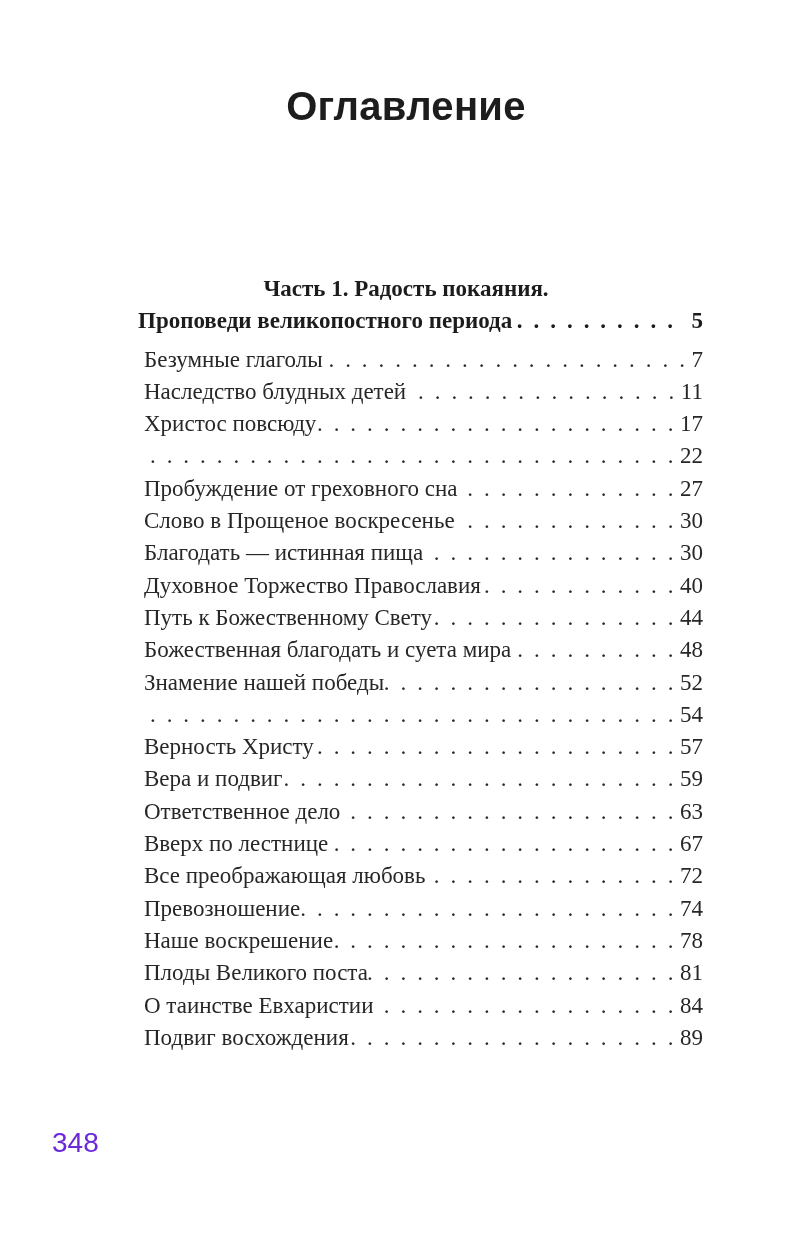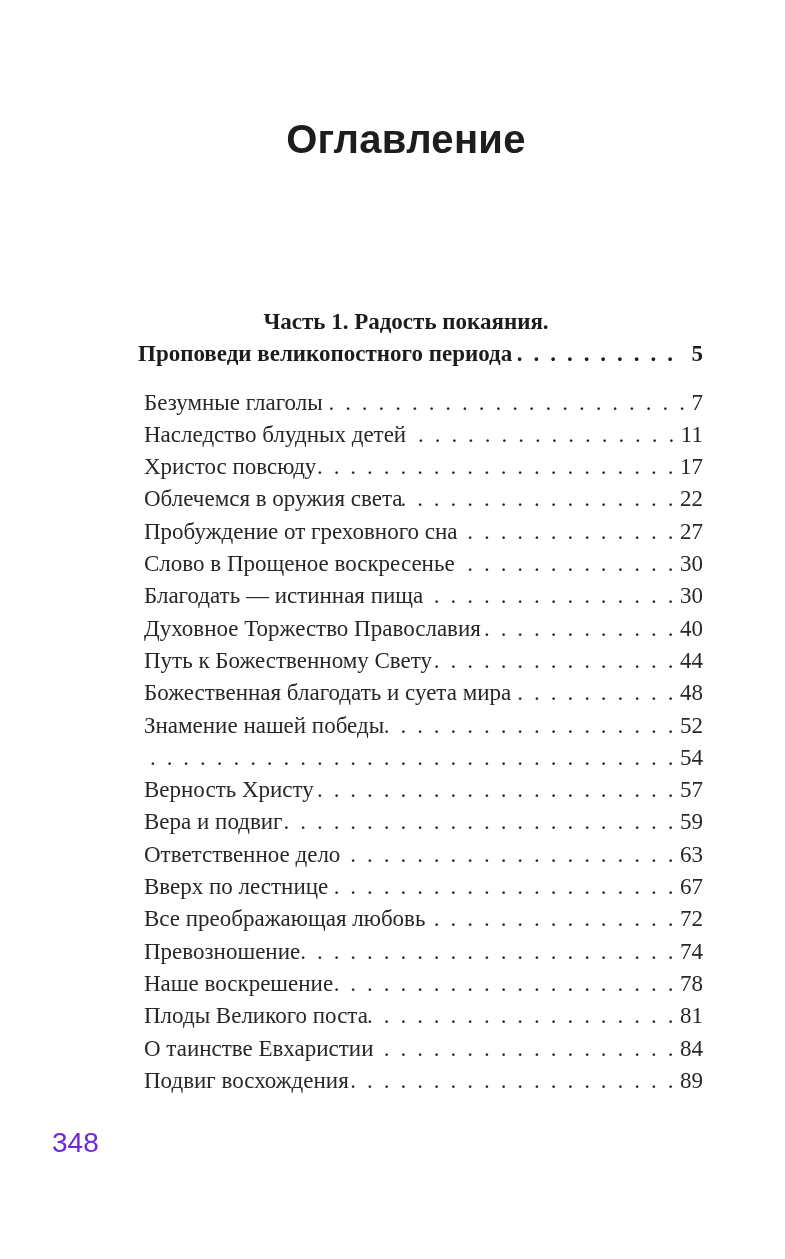--- a/index.html
+++ b/index.html
@@ -9,38 +9,38 @@
     background: #ffffff;
     font-family: "Liberation Serif", serif;
     color: #272727;
     overflow: hidden;
   }
   .page { position: relative; width: 785px; height: 1259px; background: #ffffff; }
   .content { position: absolute; left: 109px; top: 0; width: 594px; }
 
   .book-title {
     margin: 0;
-    padding-top: 116px;
+    padding-top: 83px;
     font-family: "Liberation Sans", sans-serif;
     font-weight: 700;
     font-size: 40px;
     line-height: 46px;
     letter-spacing: 0.3px;
     text-align: center;
     color: #1d1d1d;
   }
 
   .toc { margin-top: 144px; font-size: 23px; line-height: 32.3px; }
 
   .row { display: flex; }
   .part-title { font-weight: 700; color: #1c1c1c; justify-content: center; }
   .part-sub { padding-left: 29px; font-weight: 700; color: #1c1c1c; }
   .part-sub .pg { padding-left: 14px; }
 
-  .entries { margin-top: 16px; }
+  .entries { margin-top: 6px; }
   .entry { padding-left: 35px; }
 
   .t { white-space: nowrap; }
   .dots {
     flex: 1 1 auto;
     overflow: hidden;
     white-space: nowrap;
     direction: rtl;
     letter-spacing: 2.6px;
     padding-left: 6px;
@@ -91,21 +91,20 @@
           <span class="t">Наследство блудных детей</span>
           <span class="dots"></span>
           <span class="pg">11</span>
         </div>
         <div class="row entry">
           <span class="t">Христос повсюду</span>
           <span class="dots"></span>
           <span class="pg">17</span>
         </div>
         <div class="row entry">
-          <span class="t">Облечемся в оружия света</span>
           <span class="dots"></span>
           <span class="pg">22</span>
         </div>
         <div class="row entry">
           <span class="t">Пробуждение от греховного сна</span>
           <span class="dots"></span>
           <span class="pg">27</span>
         </div>
         <div class="row entry">
           <span class="t">Слово в Прощеное воскресенье</span>

